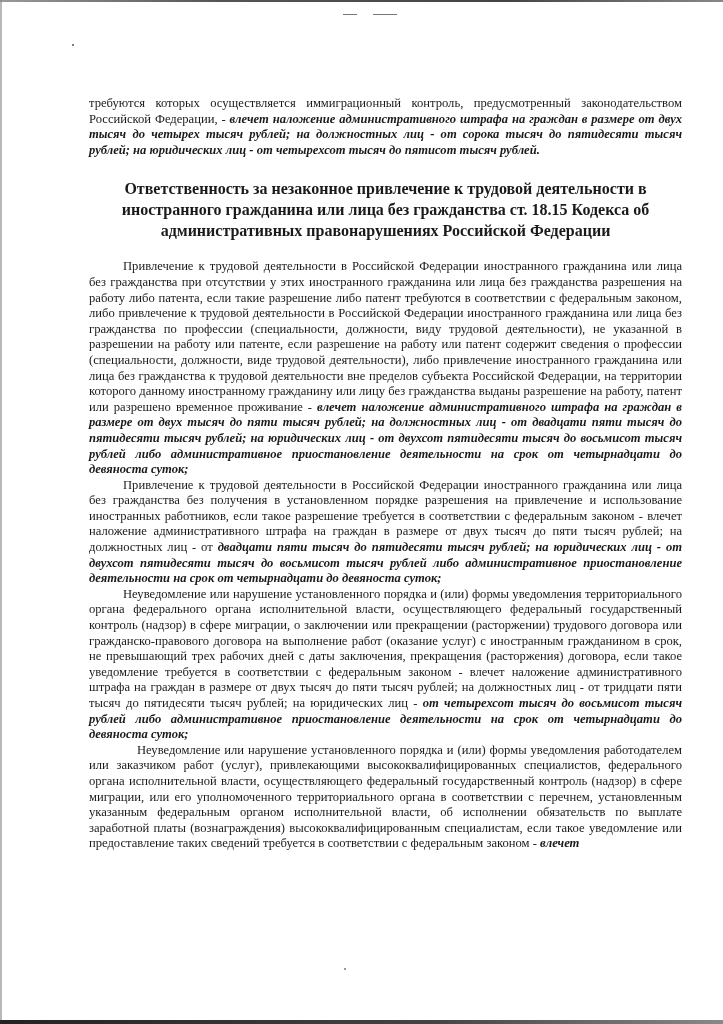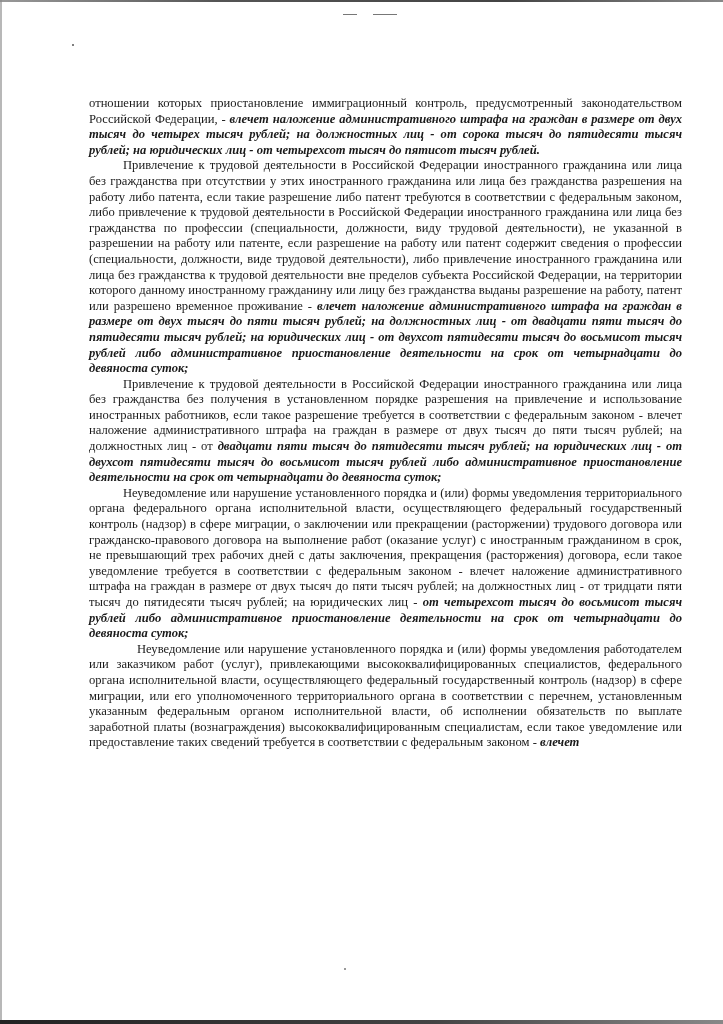--- a/index.html
+++ b/index.html
@@ -40,23 +40,24 @@
 <div class="scan-top"></div>
 <div class="scan-left"></div>
 <div class="scan-bottom"></div>
 <div class="mark1"></div>
 <div class="mark2"></div>
 <div class="dot1"></div>
 <div class="dot2"></div>
 
 <div class="page">
   <p>
-    <span>отношении которых приостановление иммиграционный контроль, предусмотренный законодательством Российской Федерации, - </span><span class="bi">влечет наложение административного штрафа на граждан в размере от двух тысяч до четырех тысяч рублей; на должностных лиц - от сорока тысяч до пятидесяти тысяч рублей; на юридических лиц - от четырехсот тысяч до пятисот тысяч рублей.</span>
+    <span>требуются которых осуществляется иммиграционный контроль, предусмотренный законодательством Российской Федерации, - </span><span class="bi">влечет наложение административного штрафа на граждан в размере от двух тысяч до четырех тысяч рублей; на должностных лиц - от сорока тысяч до пятидесяти тысяч рублей; на юридических лиц - от четырехсот тысяч до пятисот тысяч рублей.</span>
   </p>
 
+  <p class="title">Ответственность за незаконное привлечение к трудовой деятельности в иностранного гражданина или лица без гражданства ст. 18.15 Кодекса об административных правонарушениях Российской Федерации</p>
 
   <p class="indent">
     <span>Привлечение к трудовой деятельности в Российской Федерации иностранного гражданина или лица без гражданства при отсутствии у этих иностранного гражданина или лица без гражданства разрешения на работу либо патента, если такие разрешение либо патент требуются в соответствии с федеральным законом, либо привлечение к трудовой деятельности в Российской Федерации иностранного гражданина или лица без гражданства по профессии (специальности, должности, виду трудовой деятельности), не указанной в разрешении на работу или патенте, если разрешение на работу или патент содержит сведения о профессии (специальности, должности, виде трудовой деятельности), либо привлечение иностранного гражданина или лица без гражданства к трудовой деятельности вне пределов субъекта Российской Федерации, на территории которого данному иностранному гражданину или лицу без гражданства выданы разрешение на работу, патент или разрешено временное проживание - </span><span class="bi">влечет наложение административного штрафа на граждан в размере от двух тысяч до пяти тысяч рублей; на должностных лиц - от двадцати пяти тысяч до пятидесяти тысяч рублей; на юридических лиц - от двухсот пятидесяти тысяч до восьмисот тысяч рублей либо административное приостановление деятельности на срок от четырнадцати до девяноста суток;</span>
   </p>
   <p class="indent">
     <span>Привлечение к трудовой деятельности в Российской Федерации иностранного гражданина или лица без гражданства без получения в установленном порядке разрешения на привлечение и использование иностранных работников, если такое разрешение требуется в соответствии с федеральным законом - влечет наложение административного штрафа на граждан в размере от двух тысяч до пяти тысяч рублей; на должностных лиц - от </span><span class="bi">двадцати пяти тысяч до пятидесяти тысяч рублей; на юридических лиц - от двухсот пятидесяти тысяч до восьмисот тысяч рублей либо административное приостановление деятельности на срок от четырнадцати до девяноста суток;</span>
   </p>
   <p class="indent">
     <span>Неуведомление или нарушение установленного порядка и (или) формы уведомления территориального органа федерального органа исполнительной власти, осуществляющего федеральный государственный контроль (надзор) в сфере миграции, о заключении или прекращении (расторжении) трудового договора или гражданско-правового договора на выполнение работ (оказание услуг) с иностранным гражданином в срок, не превышающий трех рабочих дней с даты заключения, прекращения (расторжения) договора, если такое уведомление требуется в соответствии с федеральным законом - влечет наложение административного штрафа на граждан в размере от двух тысяч до пяти тысяч рублей; на должностных лиц - от тридцати пяти тысяч до пятидесяти тысяч рублей; на юридических лиц - </span><span class="bi">от четырехсот тысяч до восьмисот тысяч рублей либо административное приостановление деятельности на срок от четырнадцати до девяноста суток;</span>
   </p>

